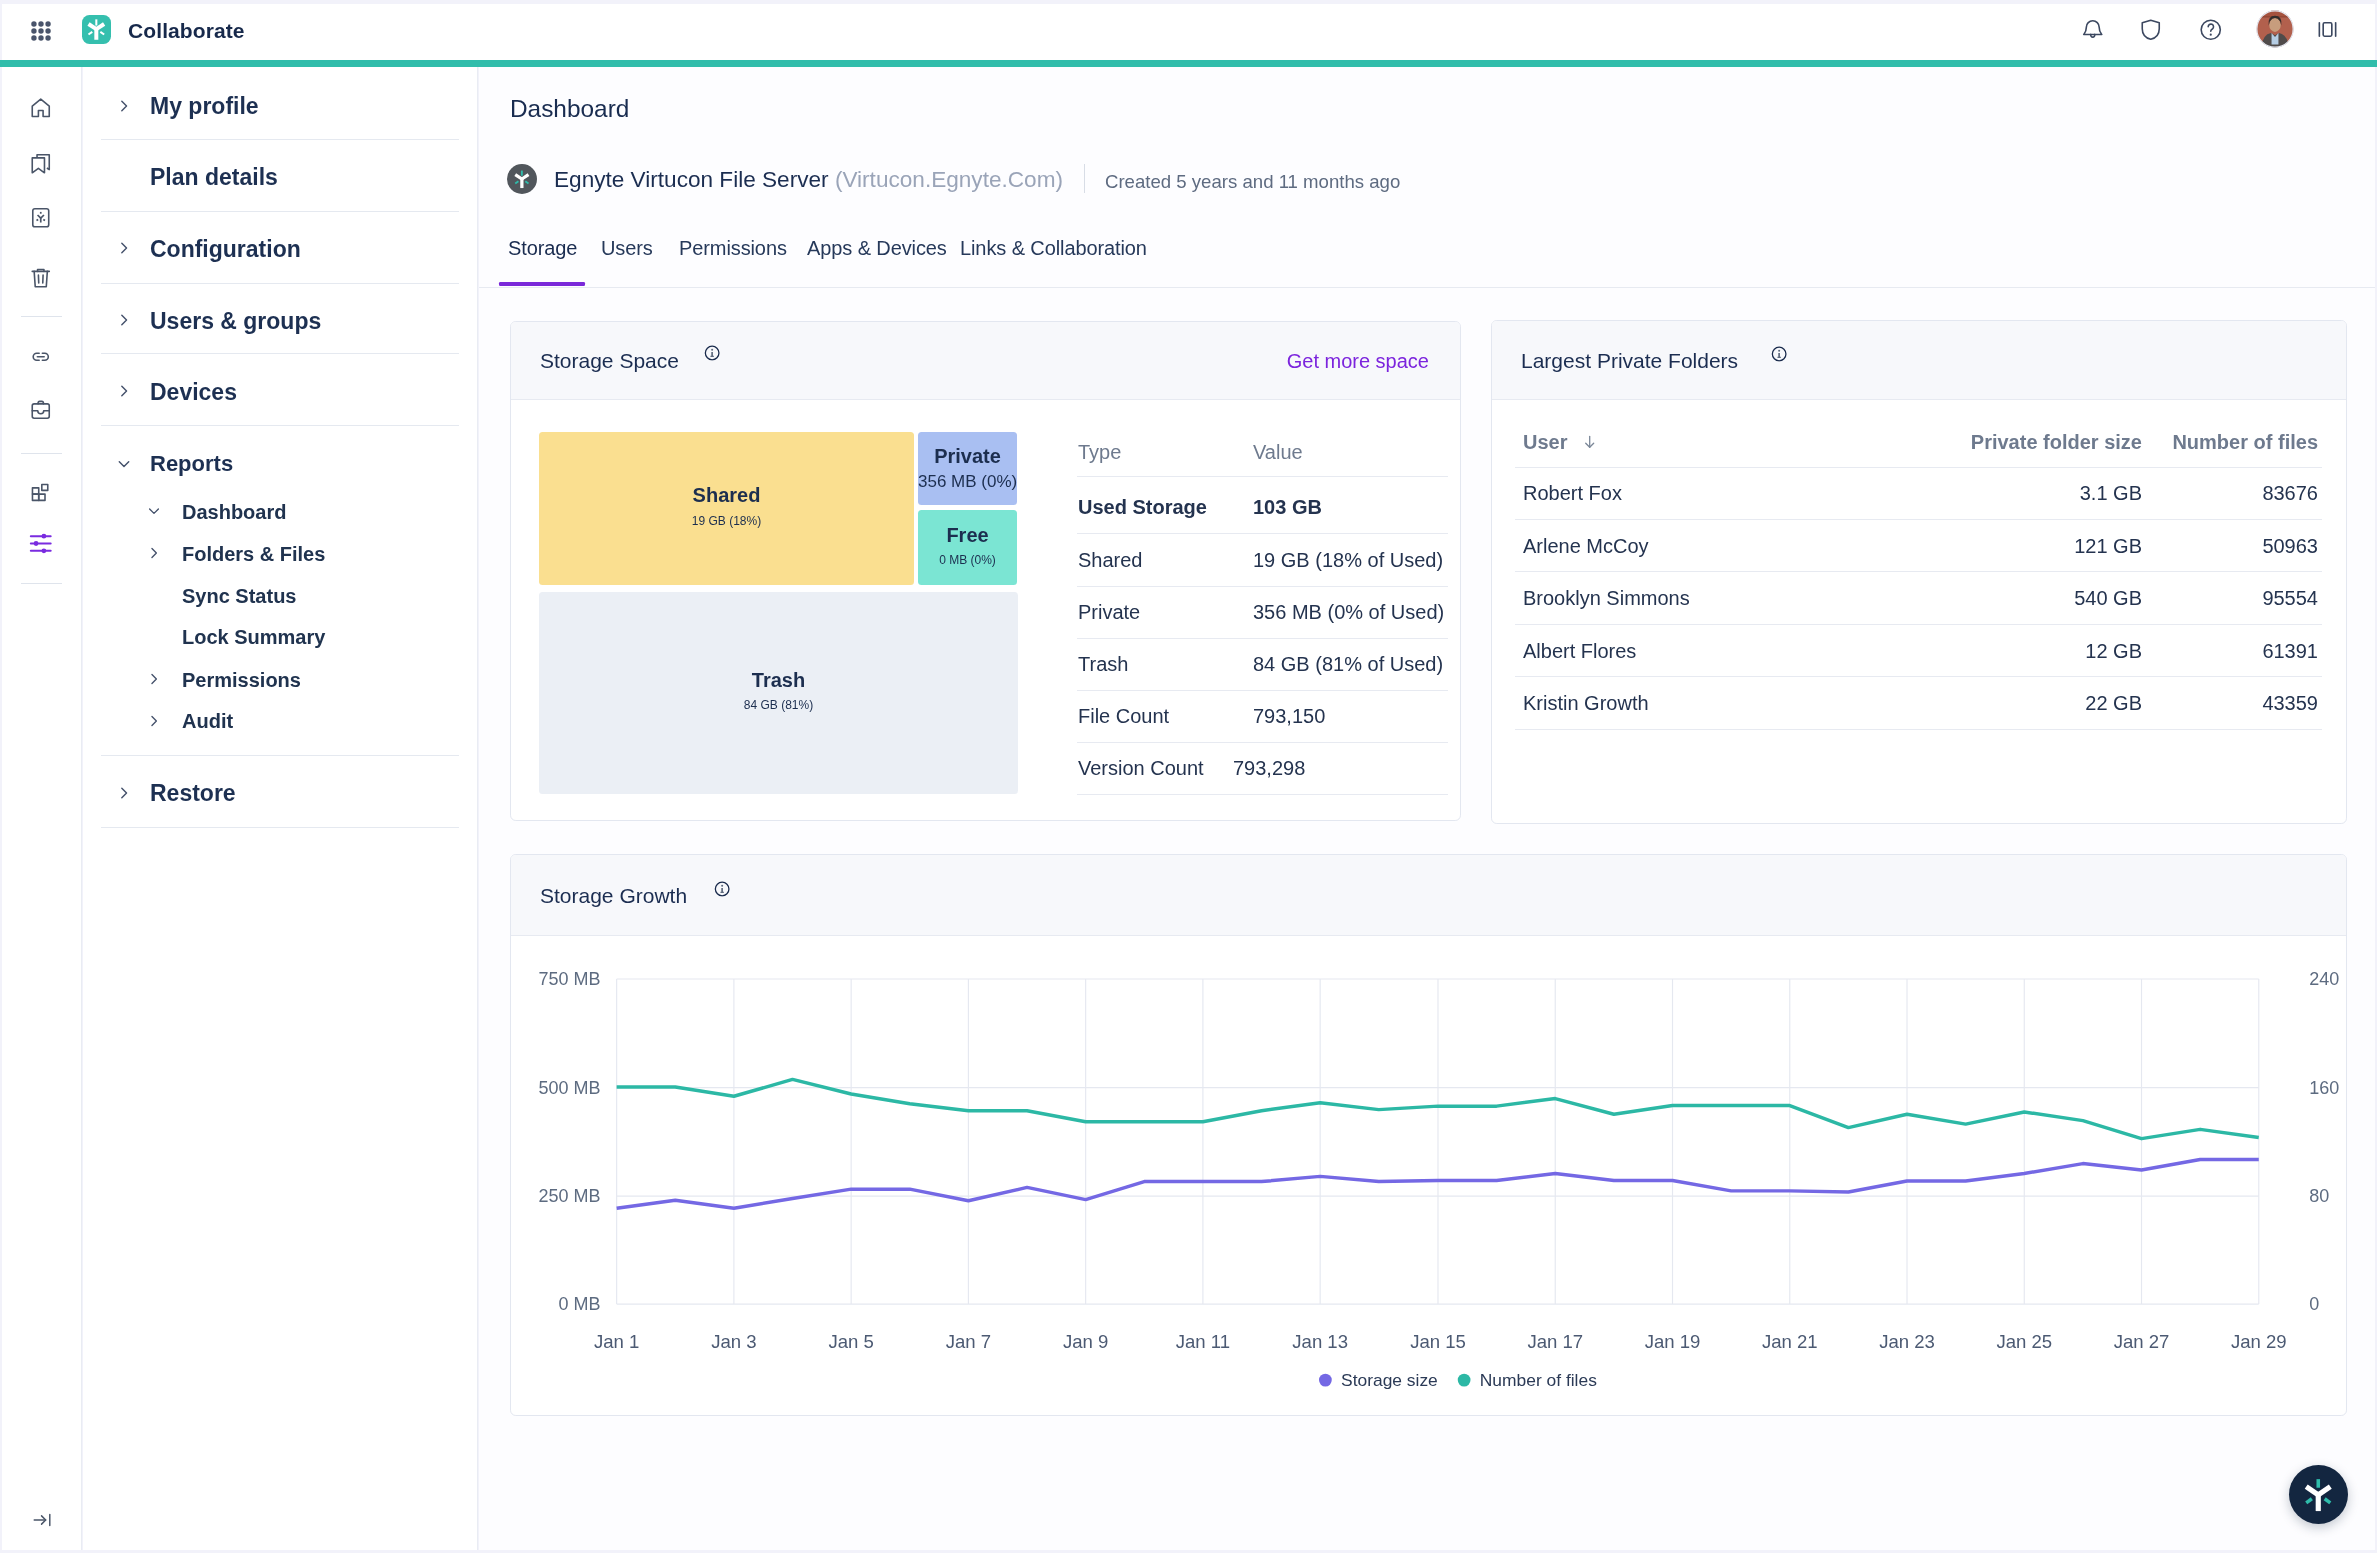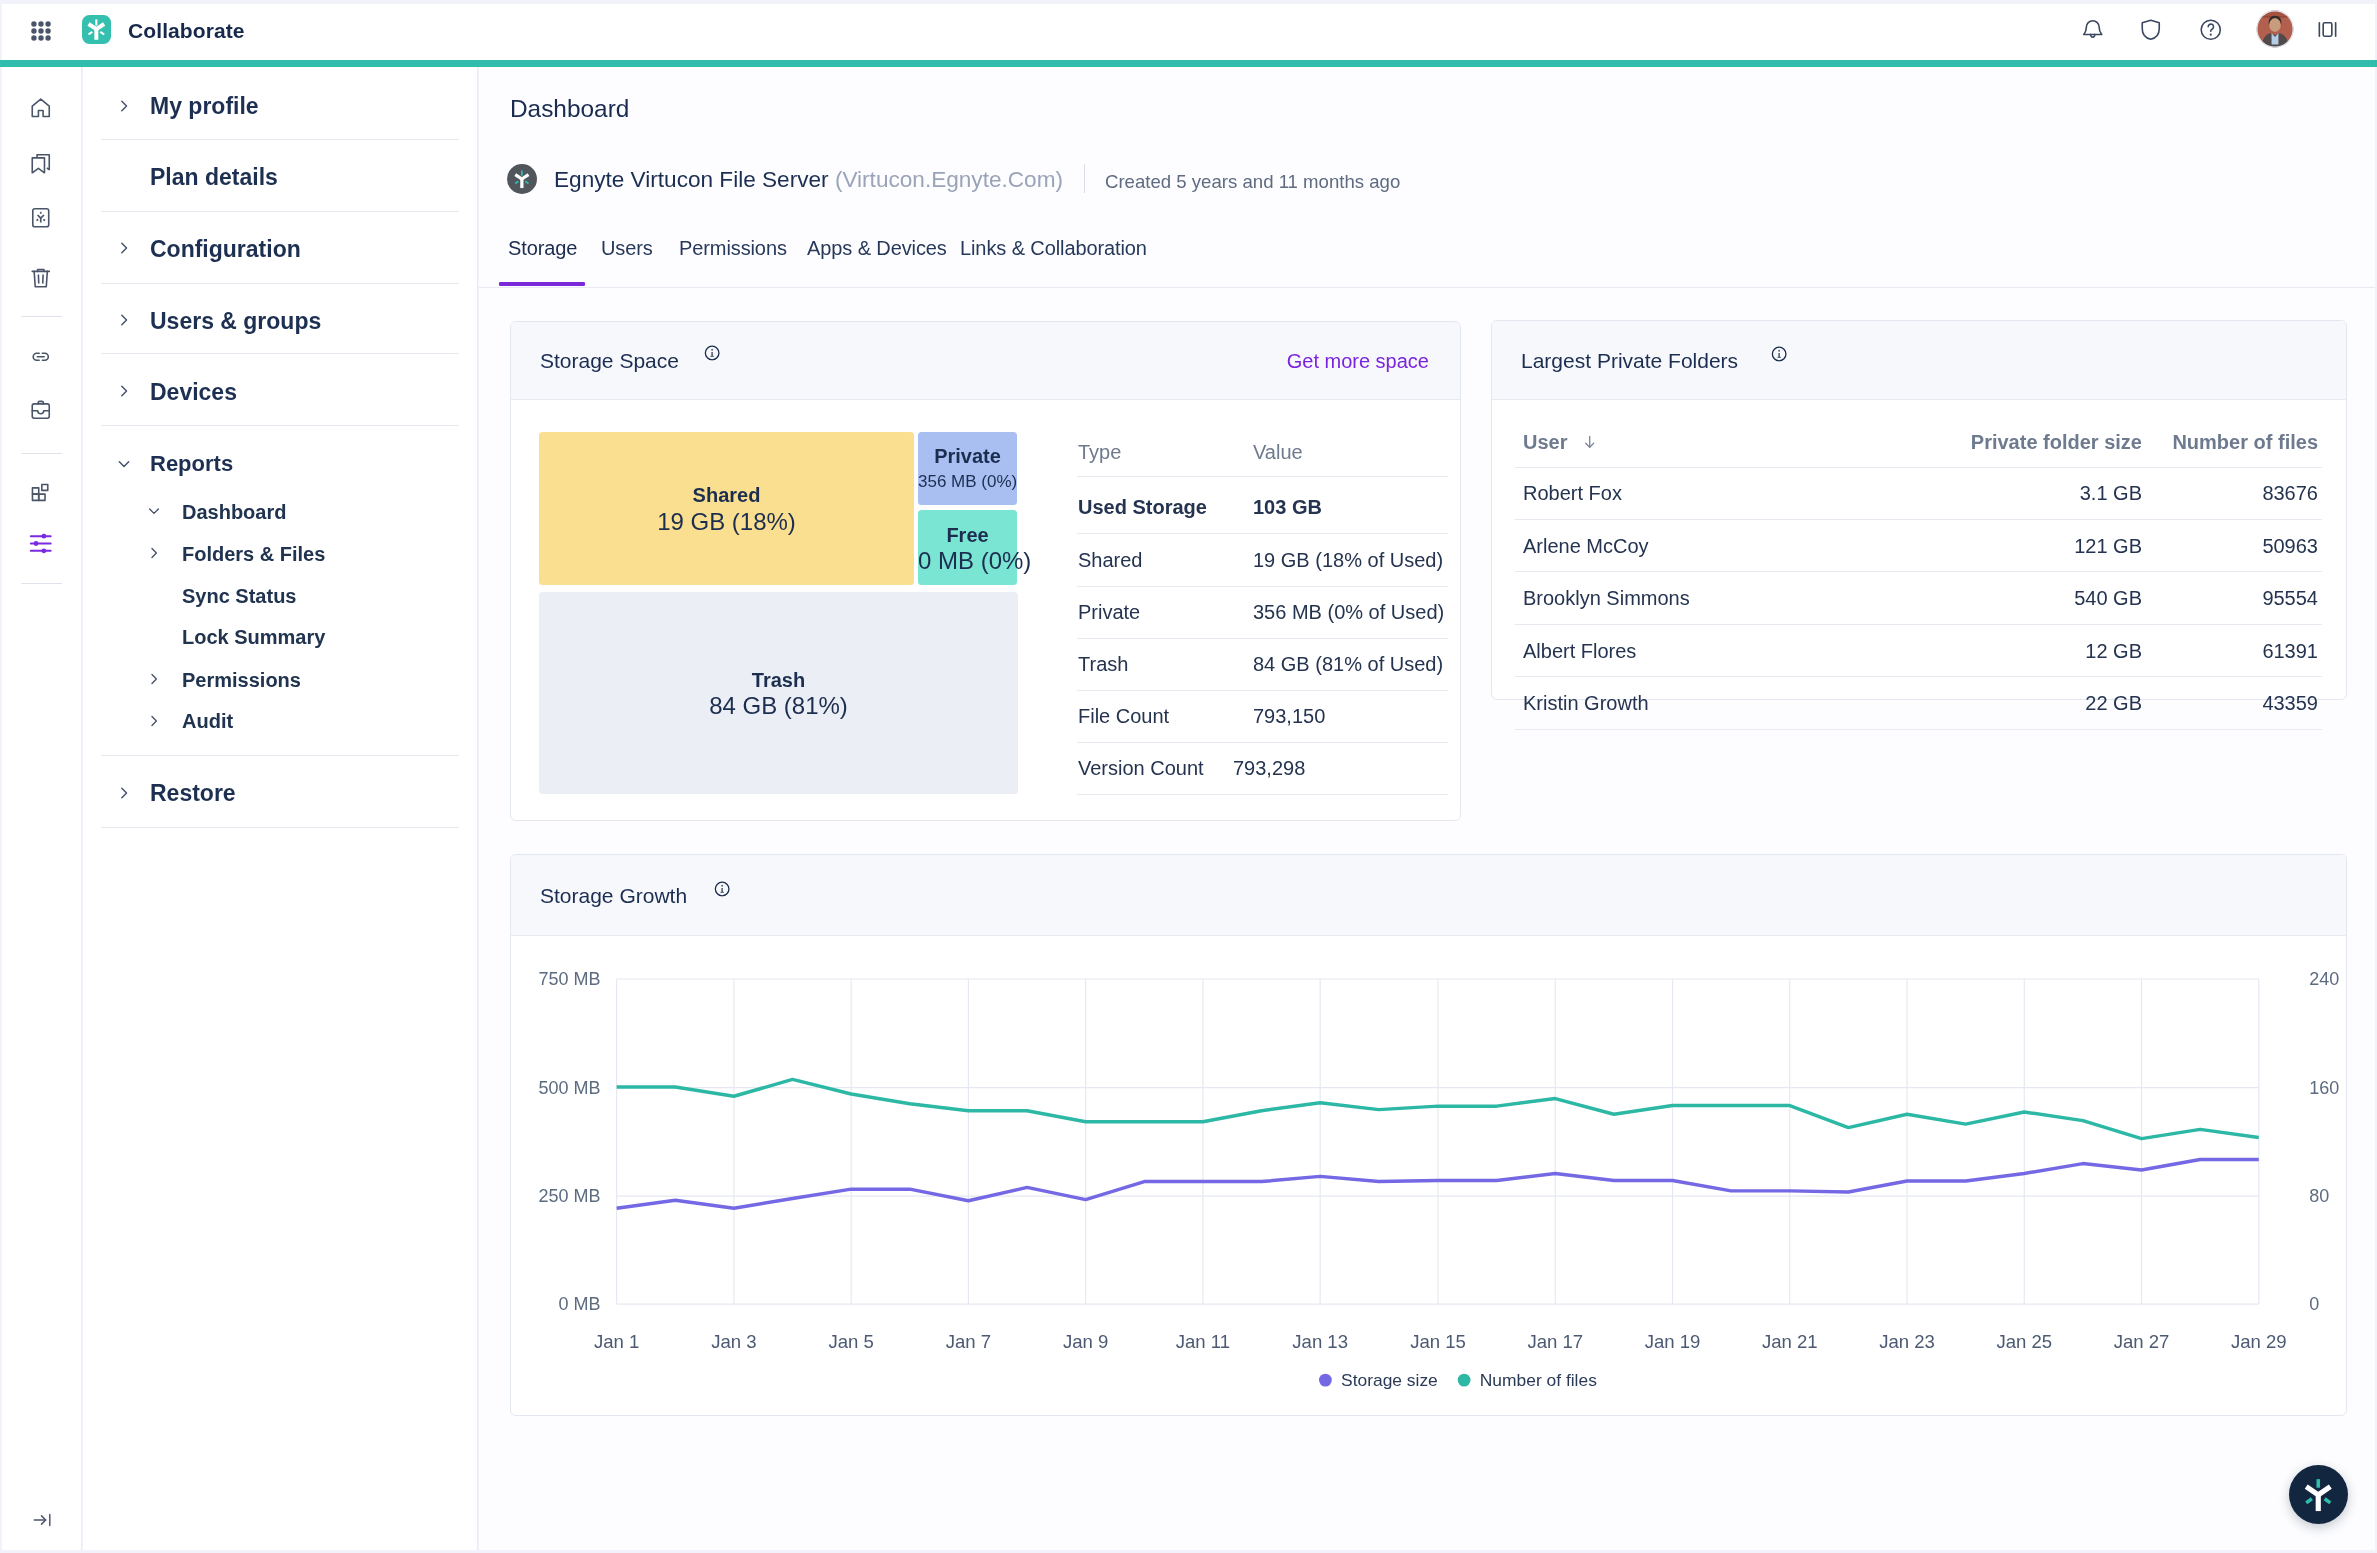--- a/index.html
+++ b/index.html
@@ -38,21 +38,21 @@
 
 
 .card { position:absolute; background:#fff; border:1.2px solid #e3e7f0; border-radius:5.8px; }
 .cardhead { position:absolute; left:0; top:0; right:0; background:#f7f8fb; border-bottom:1.2px solid #e7eaf1; border-radius:4.6px 4.6px 0 0; }
 .ctitle { position:absolute; left:29px; font-size:21px; font-weight:400; color:#1b2d51; transform:translateY(-50%); }
 .info { position:absolute; transform:translateY(-50%); }
 
 
 .tm { position:absolute; border-radius:3.5px; text-align:center; color:#1c2e4f; }
 .tm .t1 { font-size:20px; font-weight:700; }
-.tm .t2 { font-size:24px; font-weight:400; white-space:nowrap; }
+.tm .t2 { font-size:12px; font-weight:400; white-space:nowrap; }
 
 
 .trow { position:absolute; font-size:20px; color:#24334f; }
 .tsep { position:absolute; height:1.2px; background:#e7eaf1; }
 .gray { color:#6e7a8e; }
 
 
 #fab { left:2289px; top:1465px; width:59px; height:59px; border-radius:50%; background:#132640; box-shadow:0 3.5px 10.4px rgba(19,38,64,.25); }
 </style>
 </head>
@@ -317,21 +317,21 @@
   <div class="trow" style="left:742px; top:342px; transform:translateY(-50%);">84 GB (81% of Used)</div>
   <div class="tsep" style="left:566px; top:368px; width:371px;"></div>
   <div class="trow" style="left:567px; top:394px; transform:translateY(-50%);">File Count</div>
   <div class="trow" style="left:742px; top:394px; transform:translateY(-50%);">793,150</div>
   <div class="tsep" style="left:566px; top:420px; width:371px;"></div>
   <div class="trow" style="left:567px; top:446px; transform:translateY(-50%);">Version Count</div>
   <div class="trow" style="left:722px; top:446px; transform:translateY(-50%);">793,298</div>
   <div class="tsep" style="left:566px; top:472px; width:371px;"></div>
 </div>
 
-<div class="card" style="left:1491px; top:320px; width:856px; height:380px;">
+<div class="card" style="left:1491px; top:320px; width:856px; height:504px;">
   <div class="cardhead" style="height:79px;"></div>
   <div class="ctitle" style="top:40px;">Largest Private Folders</div>
   <svg class="info" style="left:279px; top:32.5px;" width="16.3" height="16.3" viewBox="0 0 24 24" fill="none" stroke="#5d6b80" stroke-width="1.7">
       <circle cx="12" cy="12" r="10" stroke="#1a2b4c" stroke-width="1.9"></circle>
       <g fill="#5f6b7e" stroke="none">
         <circle cx="12" cy="7.3" r="1.5"></circle>
         <path d="M10.7 10.6 h2.5 v5.6 h1.3 v1.6 h-5 v-1.6 h1.2 z"></path>
       </g>
     </svg>
 

